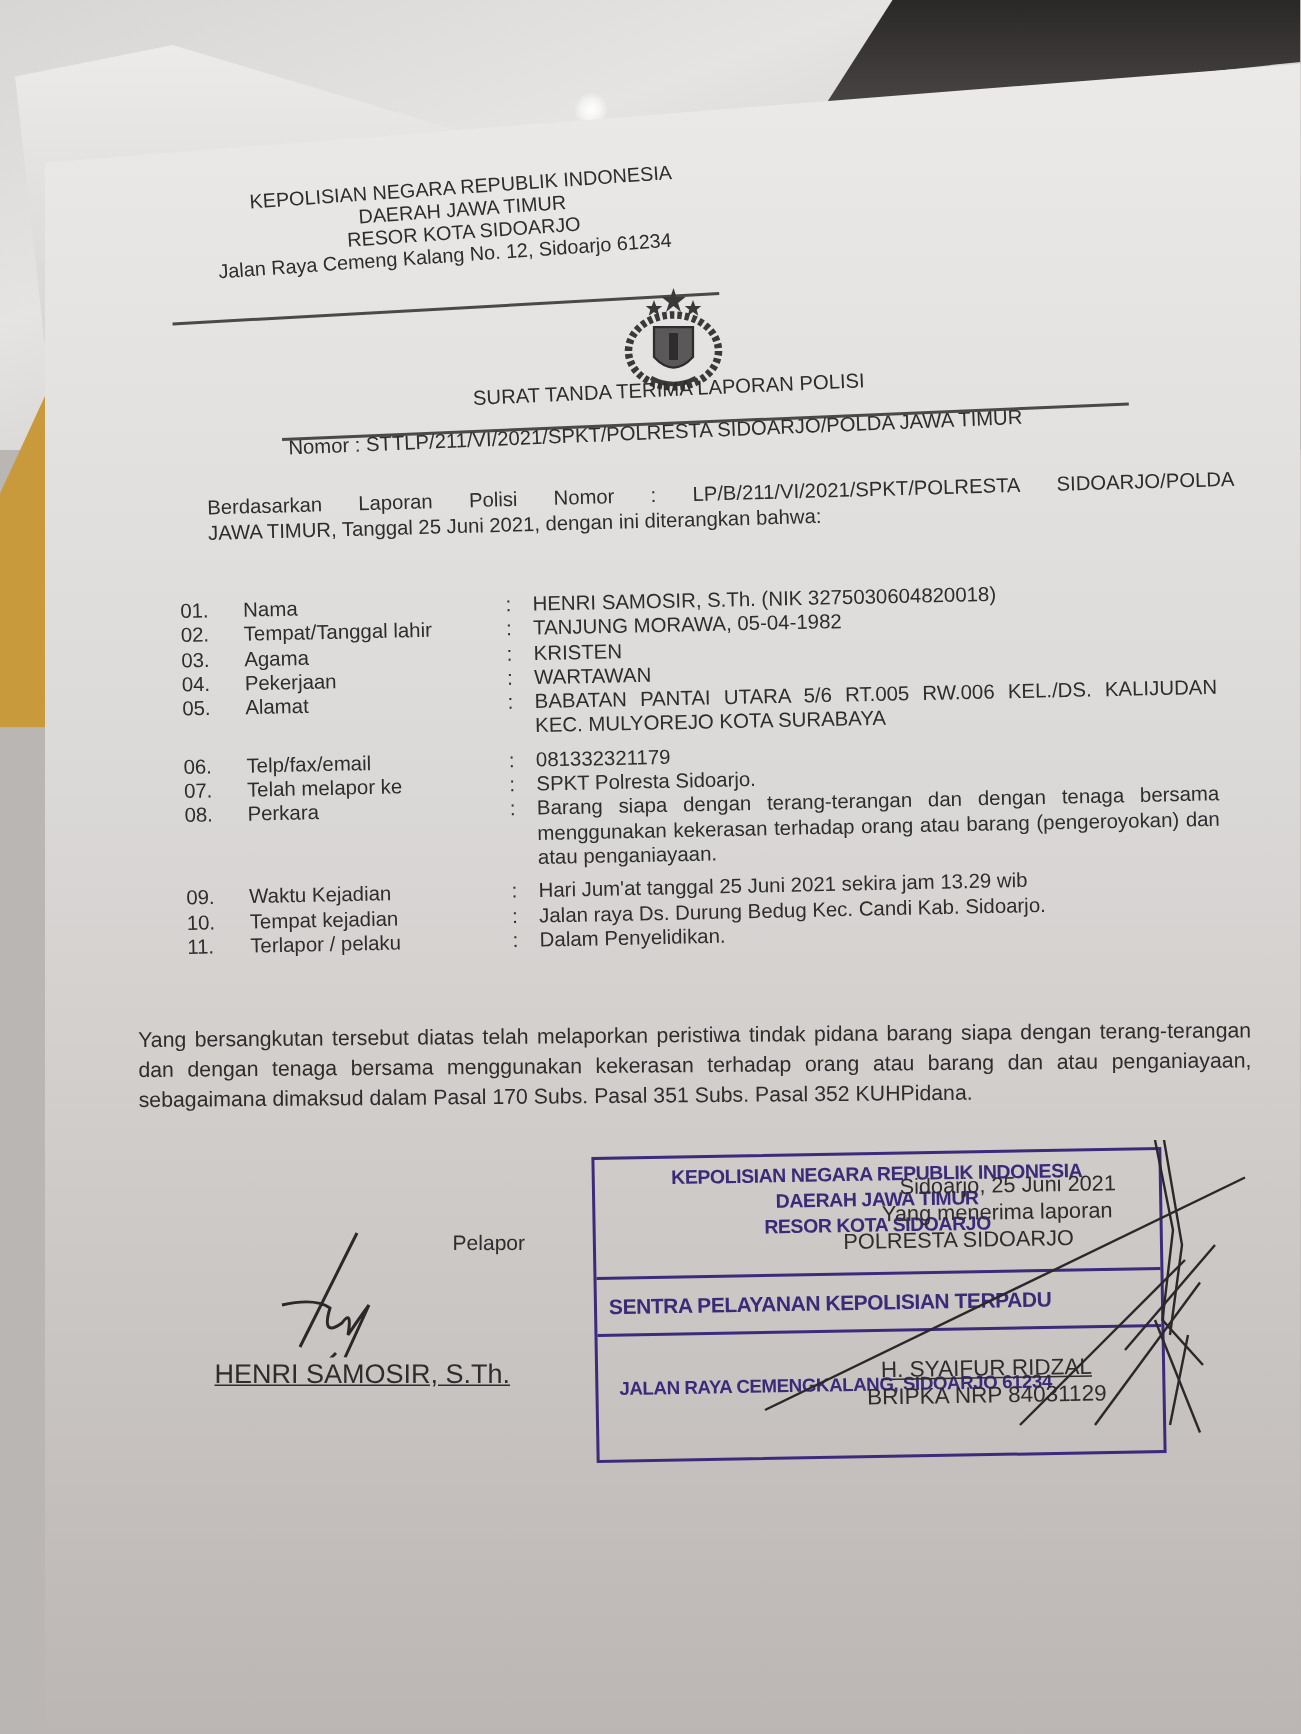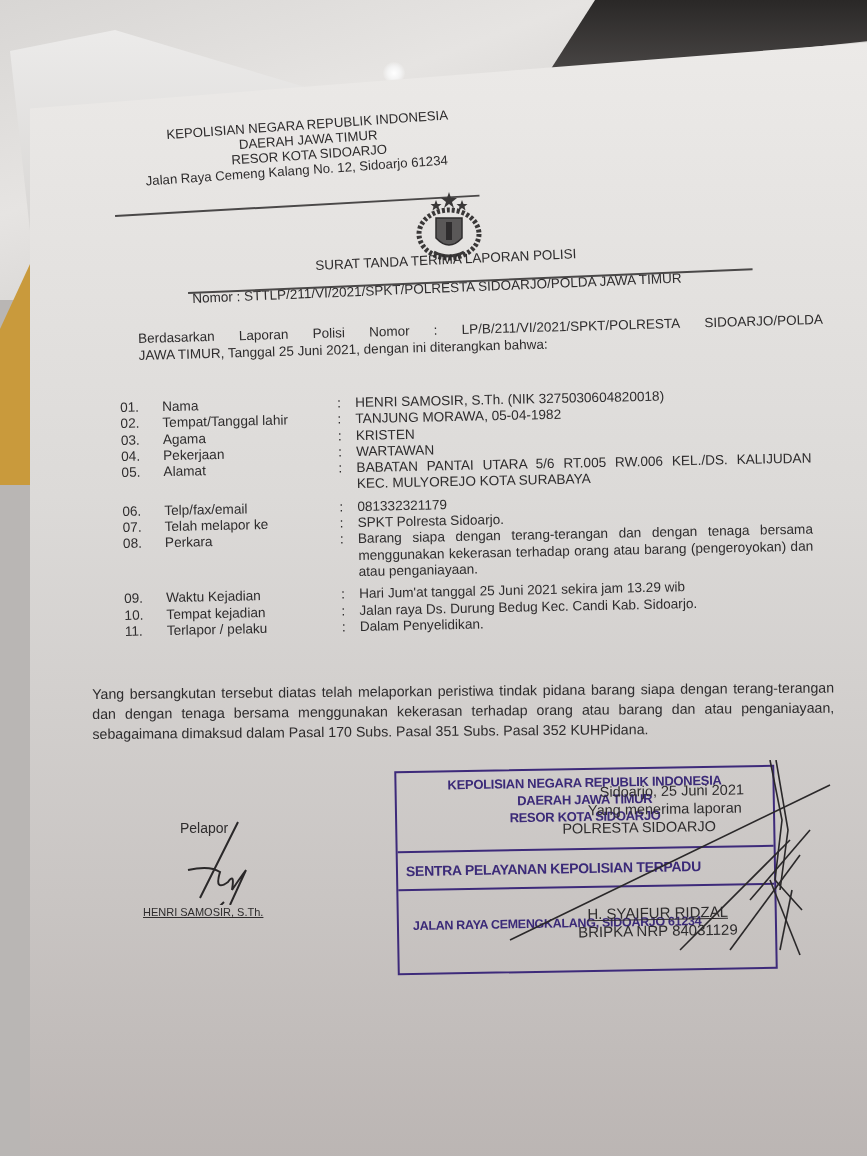--- a/index.html
+++ b/index.html
@@ -47,23 +47,23 @@
   .fields { left:120px; top:400px; transform:rotate(-1.2deg); font-size:13.6px; width:690px; }
   .row { display:flex; line-height:16.3px; }
   .row .num { width:42px; flex:none; }
   .row .lbl { width:175px; flex:none; }
   .row .col { width:18px; flex:none; }
   .row .val { flex:1; text-align:justify; }
 
   .closing { left:92px; top:684px; transform:rotate(-0.5deg); font-size:14.2px; line-height:20px; width:742px; text-align:justify; }
 
   .sign-left { left:140px; top:820px; font-size:14px; width:210px; text-align:center; }
-  .sign-left .pel { margin-left:40px; text-align:left; }
+  .sign-left .pel { margin-left:40px; text-align:right; }
   .sig-svg { position:absolute; left:180px; top:820px; }
-  .sign-name { position:absolute; left:143px; top:906px; font-size:11px; text-decoration:underline; }
+  .sign-name { position:absolute; left:143px; top:906px; font-size:18px; text-decoration:underline; }
 
   .stamp { position:absolute; left:396px; top:768px; width:376px; height:200px; border:2px solid #3d2a7a;
     transform:rotate(-1deg); color:#3b2a78; font-weight:bold; }
   .stamp .s-top { border-bottom:2px solid #3d2a7a; height:74px; text-align:center; font-size:13px; line-height:17px; padding-top:4px; font-family:"Liberation Sans Narrow","Liberation Sans",sans-serif; letter-spacing:-0.3px;}
   .stamp .s-mid { border-bottom:2px solid #3d2a7a; height:36px; font-size:14px; line-height:36px; padding-left:8px; letter-spacing:-0.3px; }
   .stamp .s-bot { font-size:12.5px; padding-left:14px; padding-top:28px; letter-spacing:-0.3px; }
 
   .recv { position:absolute; left:570px; top:782px; font-size:14.5px; color:#2e2c2d; line-height:18px; transform:rotate(-1deg); }
   .recv div { white-space:nowrap; }
   .officer { position:absolute; left:578px; top:904px; font-size:15px; line-height:18px; color:#2e2c2d; transform:rotate(-1deg); text-align:center; }

